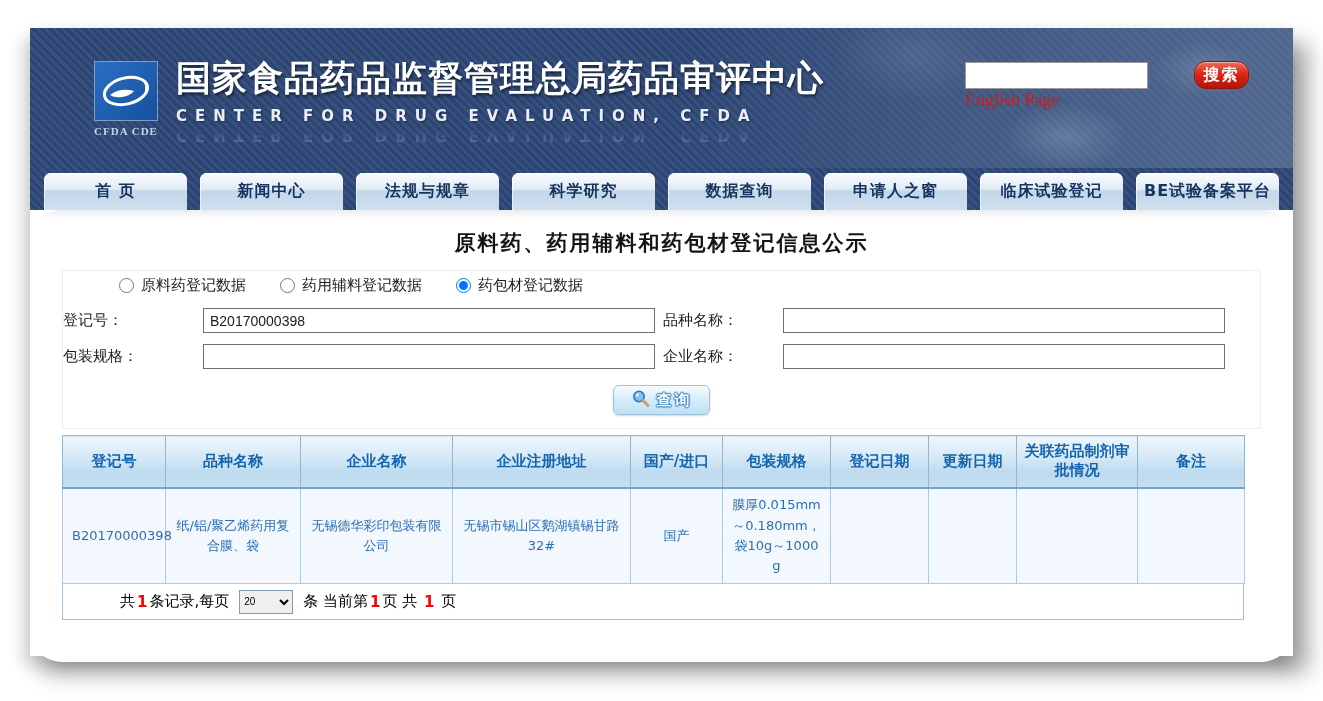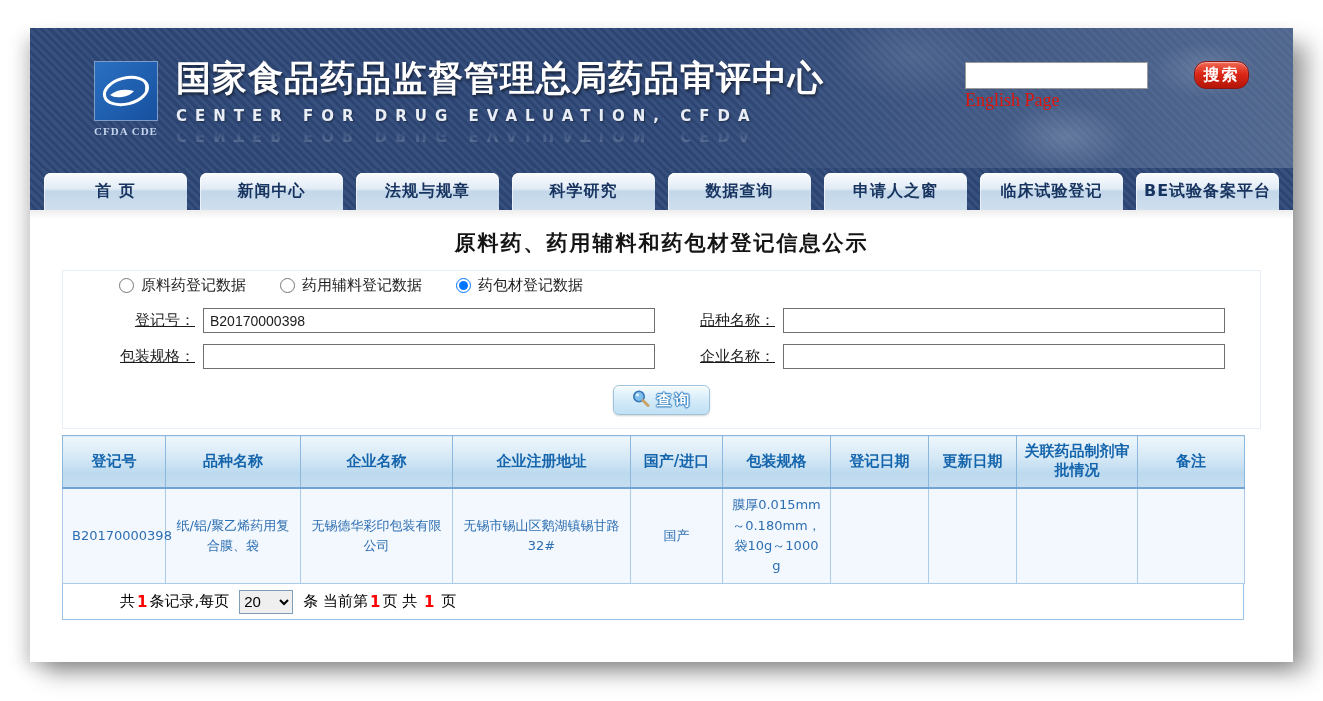--- a/index.html
+++ b/index.html
@@ -43,30 +43,30 @@
   
   .navbar { height:42px; display:flex; gap:13px; padding:5px 14px 0;
             background: repeating-linear-gradient(45deg, rgba(255,255,255,.045) 0 3px, rgba(0,0,0,.05) 3px 6px), #2e4878; }
   .tab { flex:1; height:37px; border-radius:7px 7px 0 0; cursor:pointer;
          background:linear-gradient(180deg,#fafcfe 0%,#e2ecf5 42%,#c3d7ea 50%,#cfdfee 100%);
          display:flex; align-items:center; justify-content:center;
          color:#17335f; font-size:16px; font-weight:bold; letter-spacing:1px;
          box-shadow:inset 0 1px 0 #fff, inset 1px 0 0 rgba(255,255,255,.6); }
 
   
-  .content { position:relative; background:linear-gradient(#ededed, #fff 9px); height:452px; }
+  .content { position:relative; background:linear-gradient(#ededed, #fff 9px); height:452px;border-radius:32px; }
   h1.page-title { text-align:center; padding-top:19px; font-size:21px; font-weight:bold;
                   color:#141414; letter-spacing:2px; }
   .filter-box { margin:13px 32px 6px; border:1px solid #e7eef5; padding:5px 0 13px; }
   .radio-row { display:flex; align-items:center; gap:34px; margin-left:56px; font-size:15px; color:#1b1b1b; }
   .radio-item { display:flex; align-items:center; gap:7px; cursor:pointer; }
   .radio-item input { width:15px; height:15px; cursor:pointer; }
   .field-grid { display:grid; grid-template-columns:132px 452px 112px 442px; column-gap:8px; row-gap:11px;
                 margin-top:13px; align-items:center; }
-  .f-label { text-align:right; font-size:15px; color:#1b1b1b;text-decoration:underline; }
+  .f-label { font-size:15px; color:#1b1b1b; }
   .f-input { height:25px; border:1px solid #6f6f6f; font-size:14px; padding:0 6px; width:100%; color:#1b1b1b; }
   .query-row { text-align:center; margin-top:16px; }
   .query-btn { width:97px; height:30px; border:1px solid #9fc3dd; border-radius:6px; cursor:pointer;
                background:linear-gradient(#f6fcff,#d6ecf9 48%,#bfe0f4);
                display:inline-flex; align-items:center; justify-content:center; gap:7px;
                box-shadow:0 1px 2px rgba(0,0,0,.18), inset 0 1px 0 #fff; }
   .query-label { color:#fff; font-weight:bold; font-size:15px; letter-spacing:3px;
                  text-shadow:0 0 2px #2f7fc1, 1px 0 1px #2f7fc1, -1px 0 1px #2f7fc1, 0 1px 1px #2f7fc1, 0 -1px 1px #2f7fc1; }
 
   
@@ -75,21 +75,21 @@
         background:linear-gradient(180deg,#eef7fc 0%,#d3e7f5 45%,#bcd9ee 72%,#c8def0 100%);
         border:1px solid #8cb8dd; border-bottom:2px solid #6fa3d4; padding:2px 4px; }
   table.results td { height:96px; background:#f2f8fd; color:#2e6eb2; font-size:13px;
         border:1px solid #abcbe8; padding:4px 9px; vertical-align:middle; line-height:1.55; }
   td.al-center { text-align:center; } td.al-left { text-align:center; }
   td.wrap-hard { word-break:break-all; }
   .pager { margin:0 32px; width:1182px; height:36px; border:1px solid #9cc2e4; border-top:none;
            display:flex; align-items:center; padding-left:56px; font-size:15px; color:#000; }
   .pager span { margin:0 1px; white-space:pre; }
   .pager .red { color:#f00; font-weight:bold; }
-  .pager select { width:54px; height:24px; margin:0 9px; font-size:15px; border:1px solid #7f9db9; }
+  .pager select { width:54px; height:24px; margin:0 9px; font-size:10px; border:1px solid #7f9db9; }
 </style>
 </head>
 <body>
 
 <div class="sheet">
 
   <header class="hdr">
     <div class="logo">
       <div class="logo-box">
         <svg width="52" height="44" viewBox="0 0 52 44">

